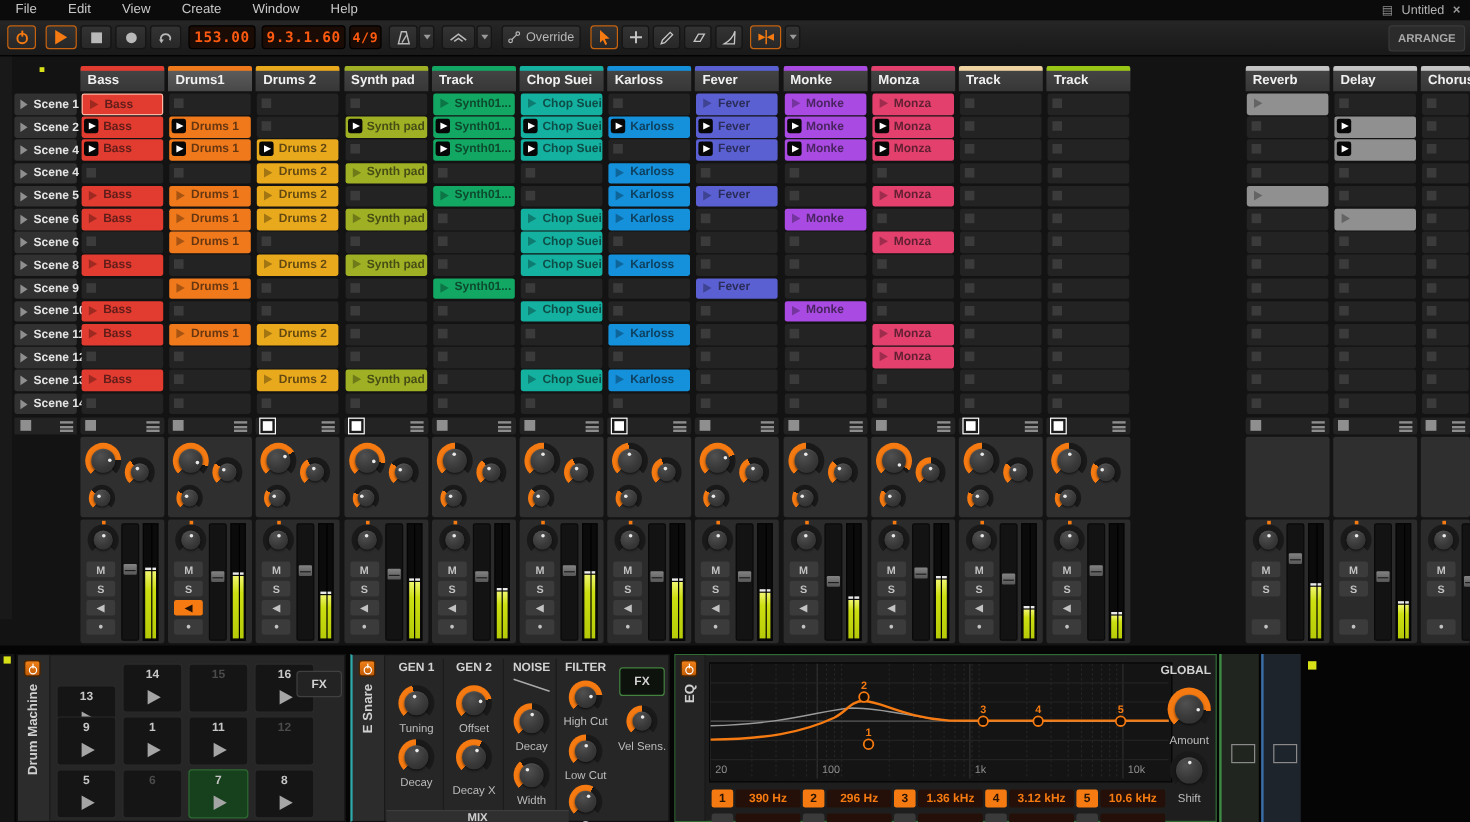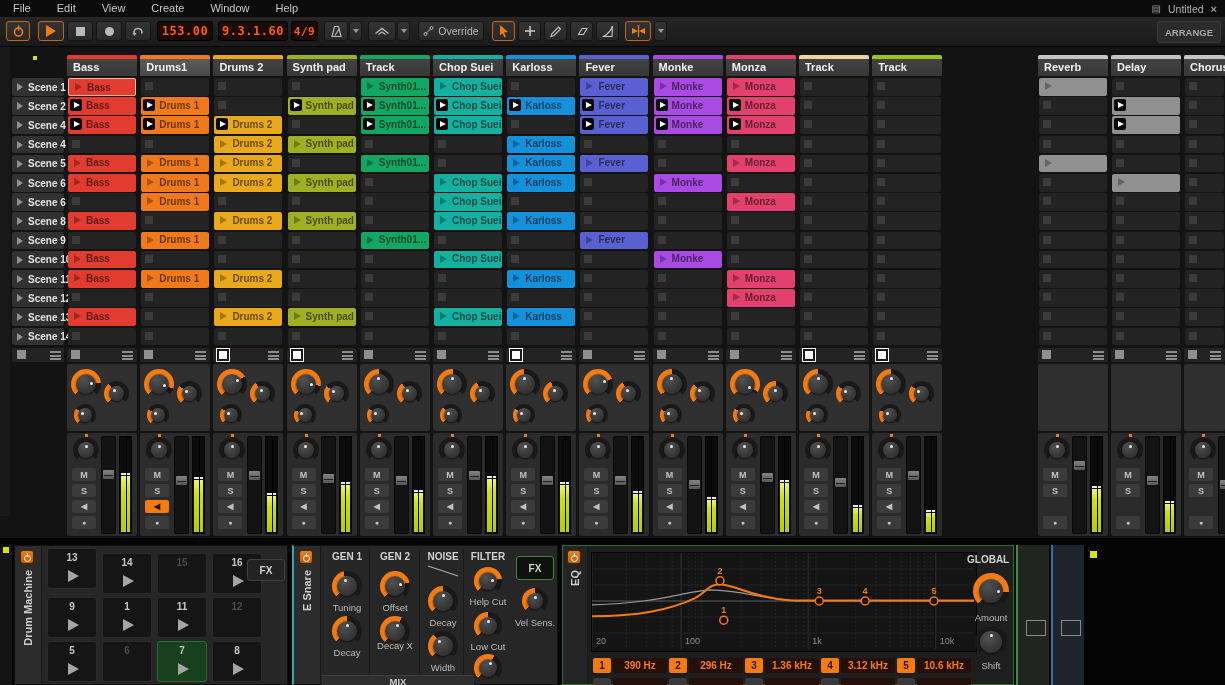--- a/index.html
+++ b/index.html
@@ -1330,21 +1330,21 @@
   <div class="bottom" id="bottomPanel">
     <div style="position:absolute;left:0;top:7px;width:12px;height:140px;background:#141414;"></div>
     <div class="minisq" style="left:3px;top:9px;width:6px;height:6px;"></div>
 
     <div class="device" id="dmDevice" style="left:14px;width:274px;">
       <div class="vstrip">
         <div class="power" style="left:5px;top:4px;"></div>
         <div class="vtitle">Drum Machine</div>
       </div>
       <div id="dmPads">
-          <div class="pad" style="left: 32px; top: 2px; width: 50px; height: 41px;">
+          <div class="pad" style="left: 32px; top: 25px; width: 50px; height: 41px;">
             <div class="pn">13</div>
             <div class="pt"></div>
           </div>
           <div class="pad" style="left: 87px; top: 7px; width: 50px; height: 41px;">
             <div class="pn">14</div>
             <div class="pt"></div>
           </div>
           <div class="pad empty" style="left: 142px; top: 7px; width: 50px; height: 41px;">
             <div class="pn">15</div>
           </div>
@@ -1411,21 +1411,21 @@
             <div class="kring" style="background: conic-gradient(from -135deg, rgb(245, 122, 17) 0deg, rgb(245, 122, 17) 210.6deg, rgb(25, 25, 25) 210.6deg, rgb(25, 25, 25) 270deg, transparent 270deg, transparent 360deg);"></div>
             <div class="kface" style="inset: 5px;"></div>
             <div class="kdot" style="left: 19.3115px; top: 12.0079px;"></div>
           </div>
           <div class="klabel" style="left: 74px; top: 56px; width: 54px;">Offset</div>
           <div class="knob" style="left: 86px; top: 70px; width: 30px; height: 30px;">
             <div class="kring" style="background: conic-gradient(from -135deg, rgb(245, 122, 17) 0deg, rgb(245, 122, 17) 162deg, rgb(25, 25, 25) 162deg, rgb(25, 25, 25) 270deg, transparent 270deg, transparent 360deg);"></div>
             <div class="kface" style="inset: 5px;"></div>
             <div class="kdot" style="left: 16.2239px; top: 8.15396px;"></div>
           </div>
-          <div class="klabel" style="left: 74px; top: 94px; width: 54px;">Decay X</div>
+          <div class="klabel" style="left: 74px; top: 108px; width: 54px;">Decay X</div>
           <div class="seclabel" style="left: 128px; top: 5px; width: 42px; text-align: center;">NOISE</div>
           <div class="sep" style="left: 125px; top: 3px; width: 1px; height: 134px;"></div>
           <div style="left: 132px; top: 18px; width: 34px; height: 14px; position: absolute;"><svg width="34" height="14">
               <line x1="2" y1="2" x2="32" y2="12" stroke="#aaa" stroke-width="1.2"></line>
             </svg></div>
           <div class="knob" style="left: 134px; top: 40px; width: 30px; height: 30px;">
             <div class="kring" style="background: conic-gradient(from -135deg, rgb(245, 122, 17) 0deg, rgb(245, 122, 17) 135deg, rgb(25, 25, 25) 135deg, rgb(25, 25, 25) 270deg, transparent 270deg, transparent 360deg);"></div>
             <div class="kface" style="inset: 5px;"></div>
             <div class="kdot" style="left: 13.5px; top: 7.5px;"></div>
           </div>
@@ -1436,21 +1436,21 @@
             <div class="kdot" style="left: 9.60331px; top: 8.93756px;"></div>
           </div>
           <div class="klabel" style="left: 124px; top: 116px; width: 50px;">Width</div>
           <div class="seclabel" style="left: 172px; top: 5px; width: 44px; text-align: center;">FILTER</div>
           <div class="sep" style="left: 169px; top: 3px; width: 1px; height: 134px;"></div>
           <div class="knob" style="left: 180px; top: 21px; width: 28px; height: 28px;">
             <div class="kring" style="background: conic-gradient(from -135deg, rgb(245, 122, 17) 0deg, rgb(245, 122, 17) 216deg, rgb(25, 25, 25) 216deg, rgb(25, 25, 25) 270deg, transparent 270deg, transparent 360deg);"></div>
             <div class="kface" style="inset: 5px;"></div>
             <div class="kdot" style="left: 17.4384px; top: 11.7178px;"></div>
           </div>
-          <div class="klabel" style="left: 168px; top: 50px; width: 52px;">Help Cut</div>
+          <div class="klabel" style="left: 168px; top: 50px; width: 52px;">High Cut</div>
           <div class="knob" style="left: 180px; top: 66px; width: 28px; height: 28px;">
             <div class="kring" style="background: conic-gradient(from -135deg, rgb(245, 122, 17) 0deg, rgb(245, 122, 17) 135deg, rgb(25, 25, 25) 135deg, rgb(25, 25, 25) 270deg, transparent 270deg, transparent 360deg);"></div>
             <div class="kface" style="inset: 5px;"></div>
             <div class="kdot" style="left: 12.5px; top: 7.5px;"></div>
           </div>
           <div class="klabel" style="left: 168px; top: 95px; width: 52px;">Low Cut</div>
           <div class="knob" style="left: 180px; top: 108px; width: 28px; height: 28px;">
             <div class="kring" style="background: conic-gradient(from -135deg, rgb(245, 122, 17) 0deg, rgb(245, 122, 17) 162deg, rgb(25, 25, 25) 162deg, rgb(25, 25, 25) 270deg, transparent 270deg, transparent 360deg);"></div>
             <div class="kface" style="inset: 5px;"></div>
             <div class="kdot" style="left: 14.77px; top: 8.04497px;"></div>

